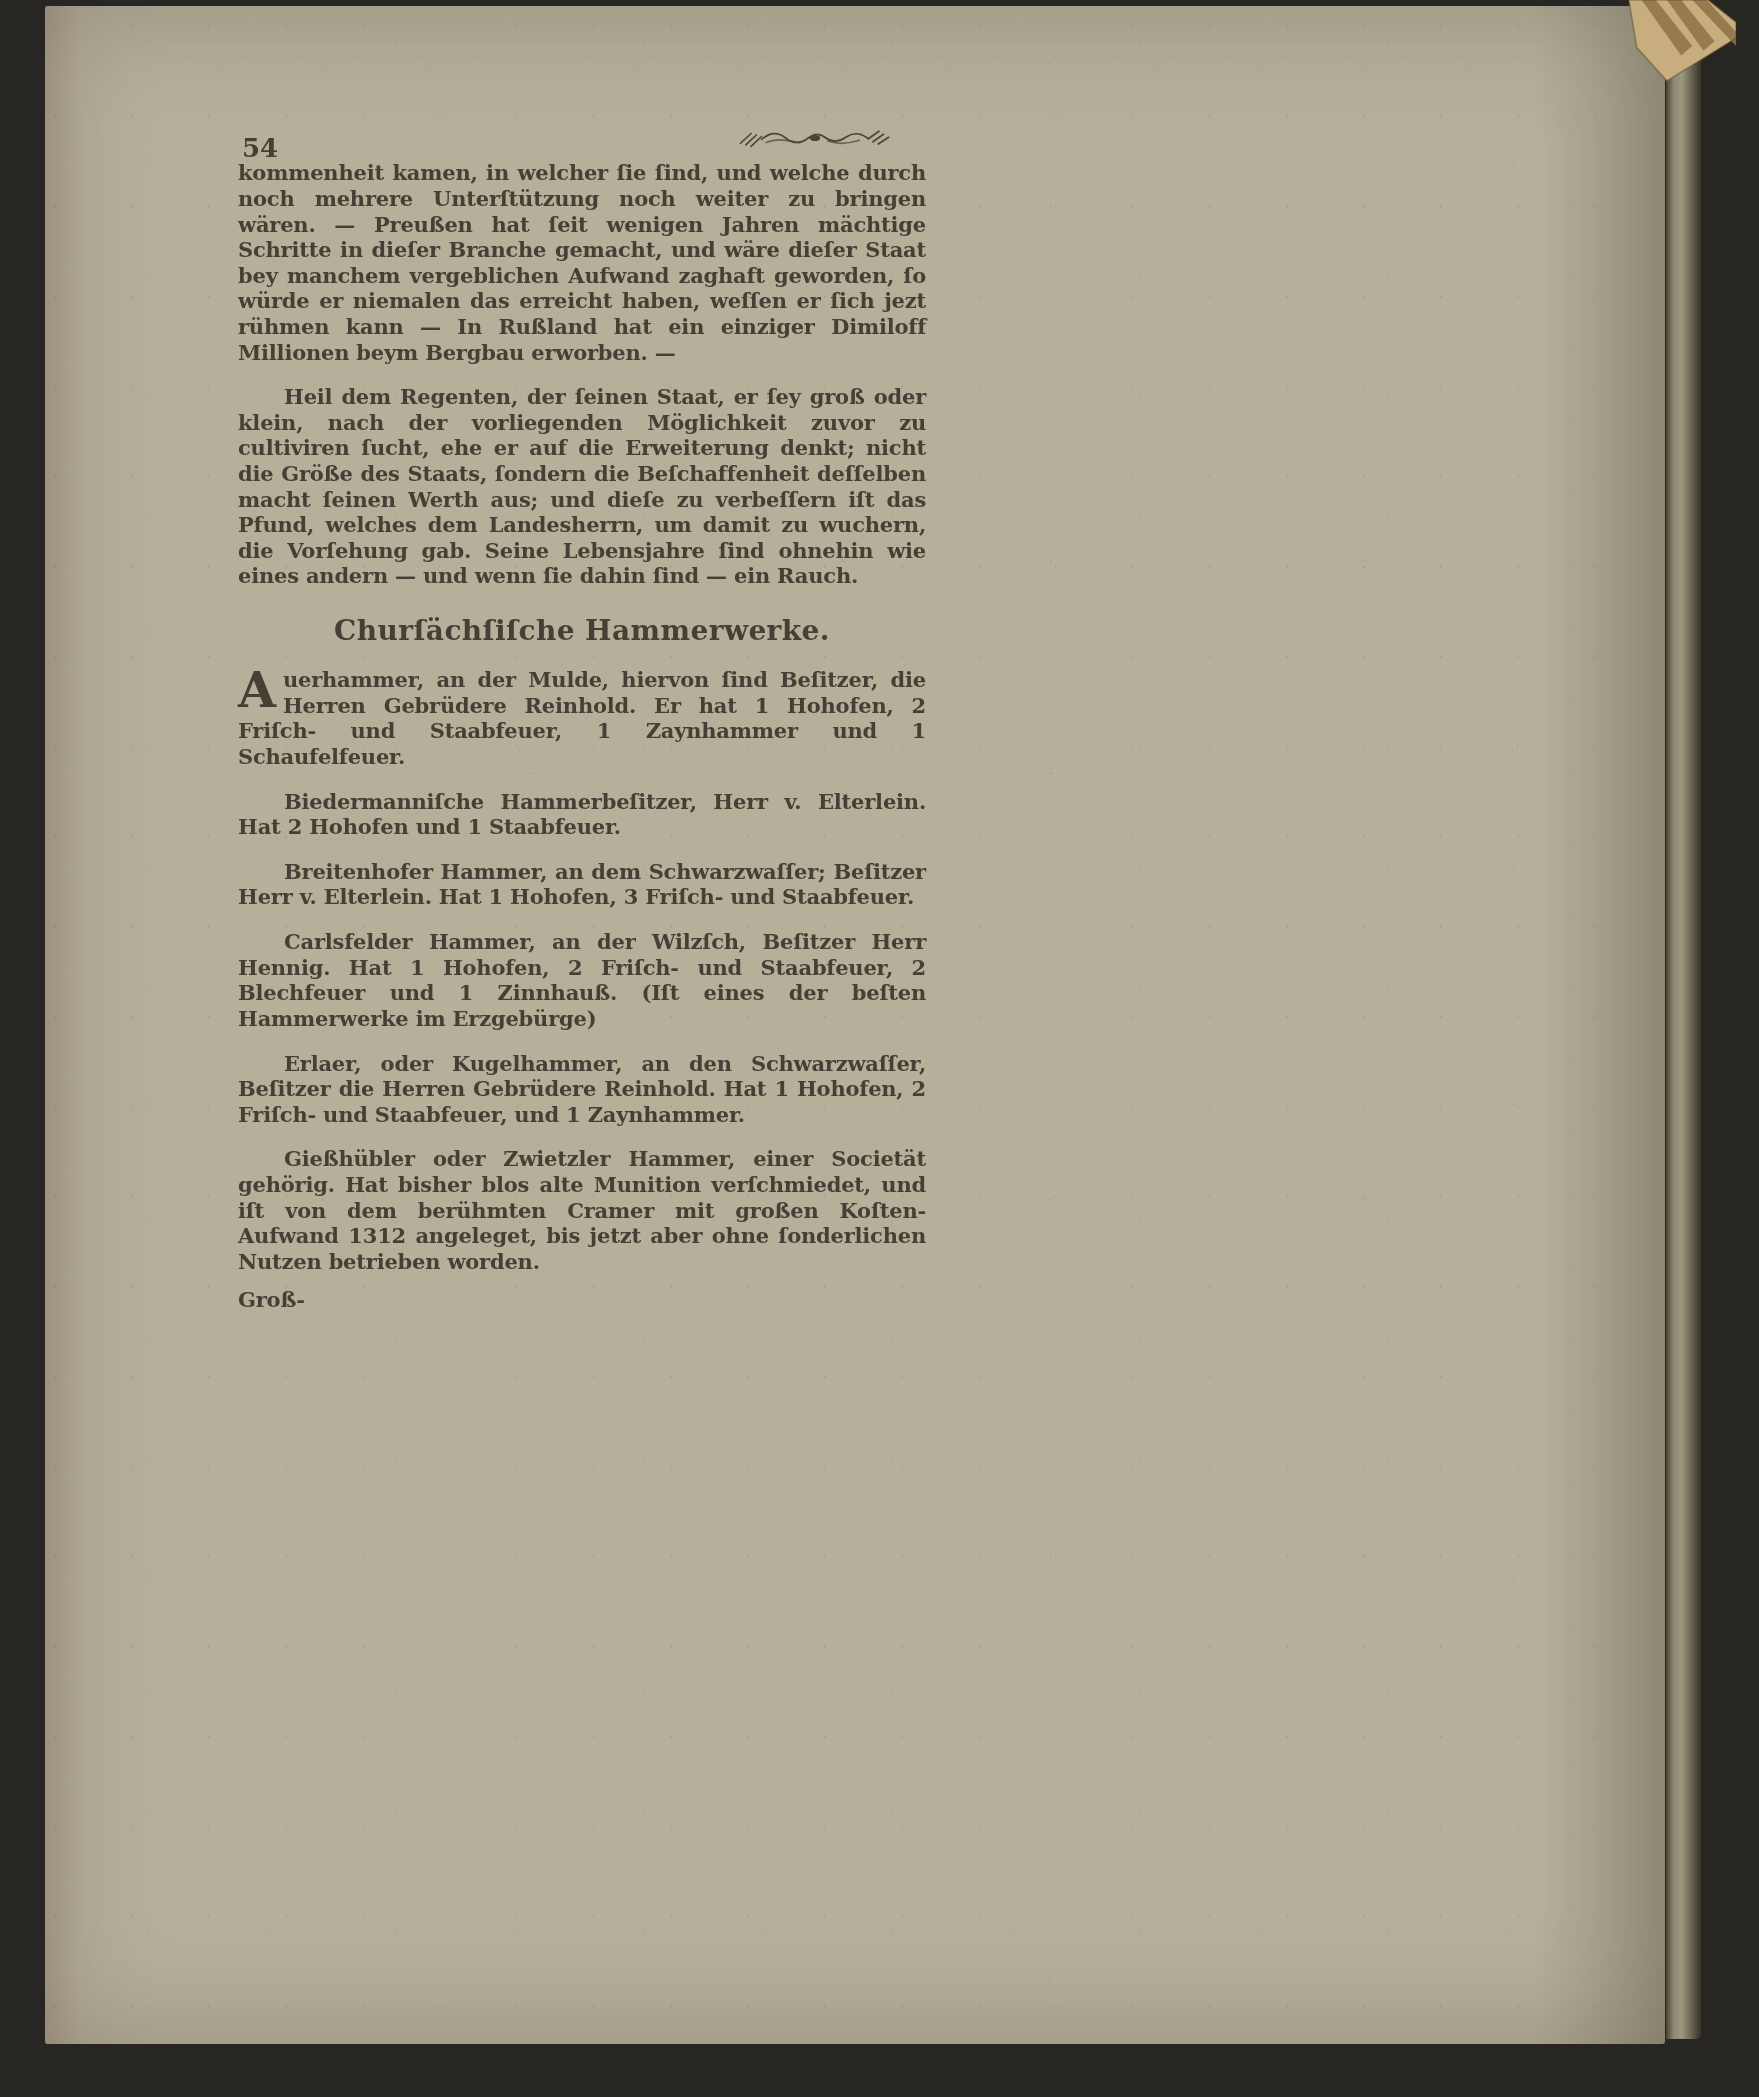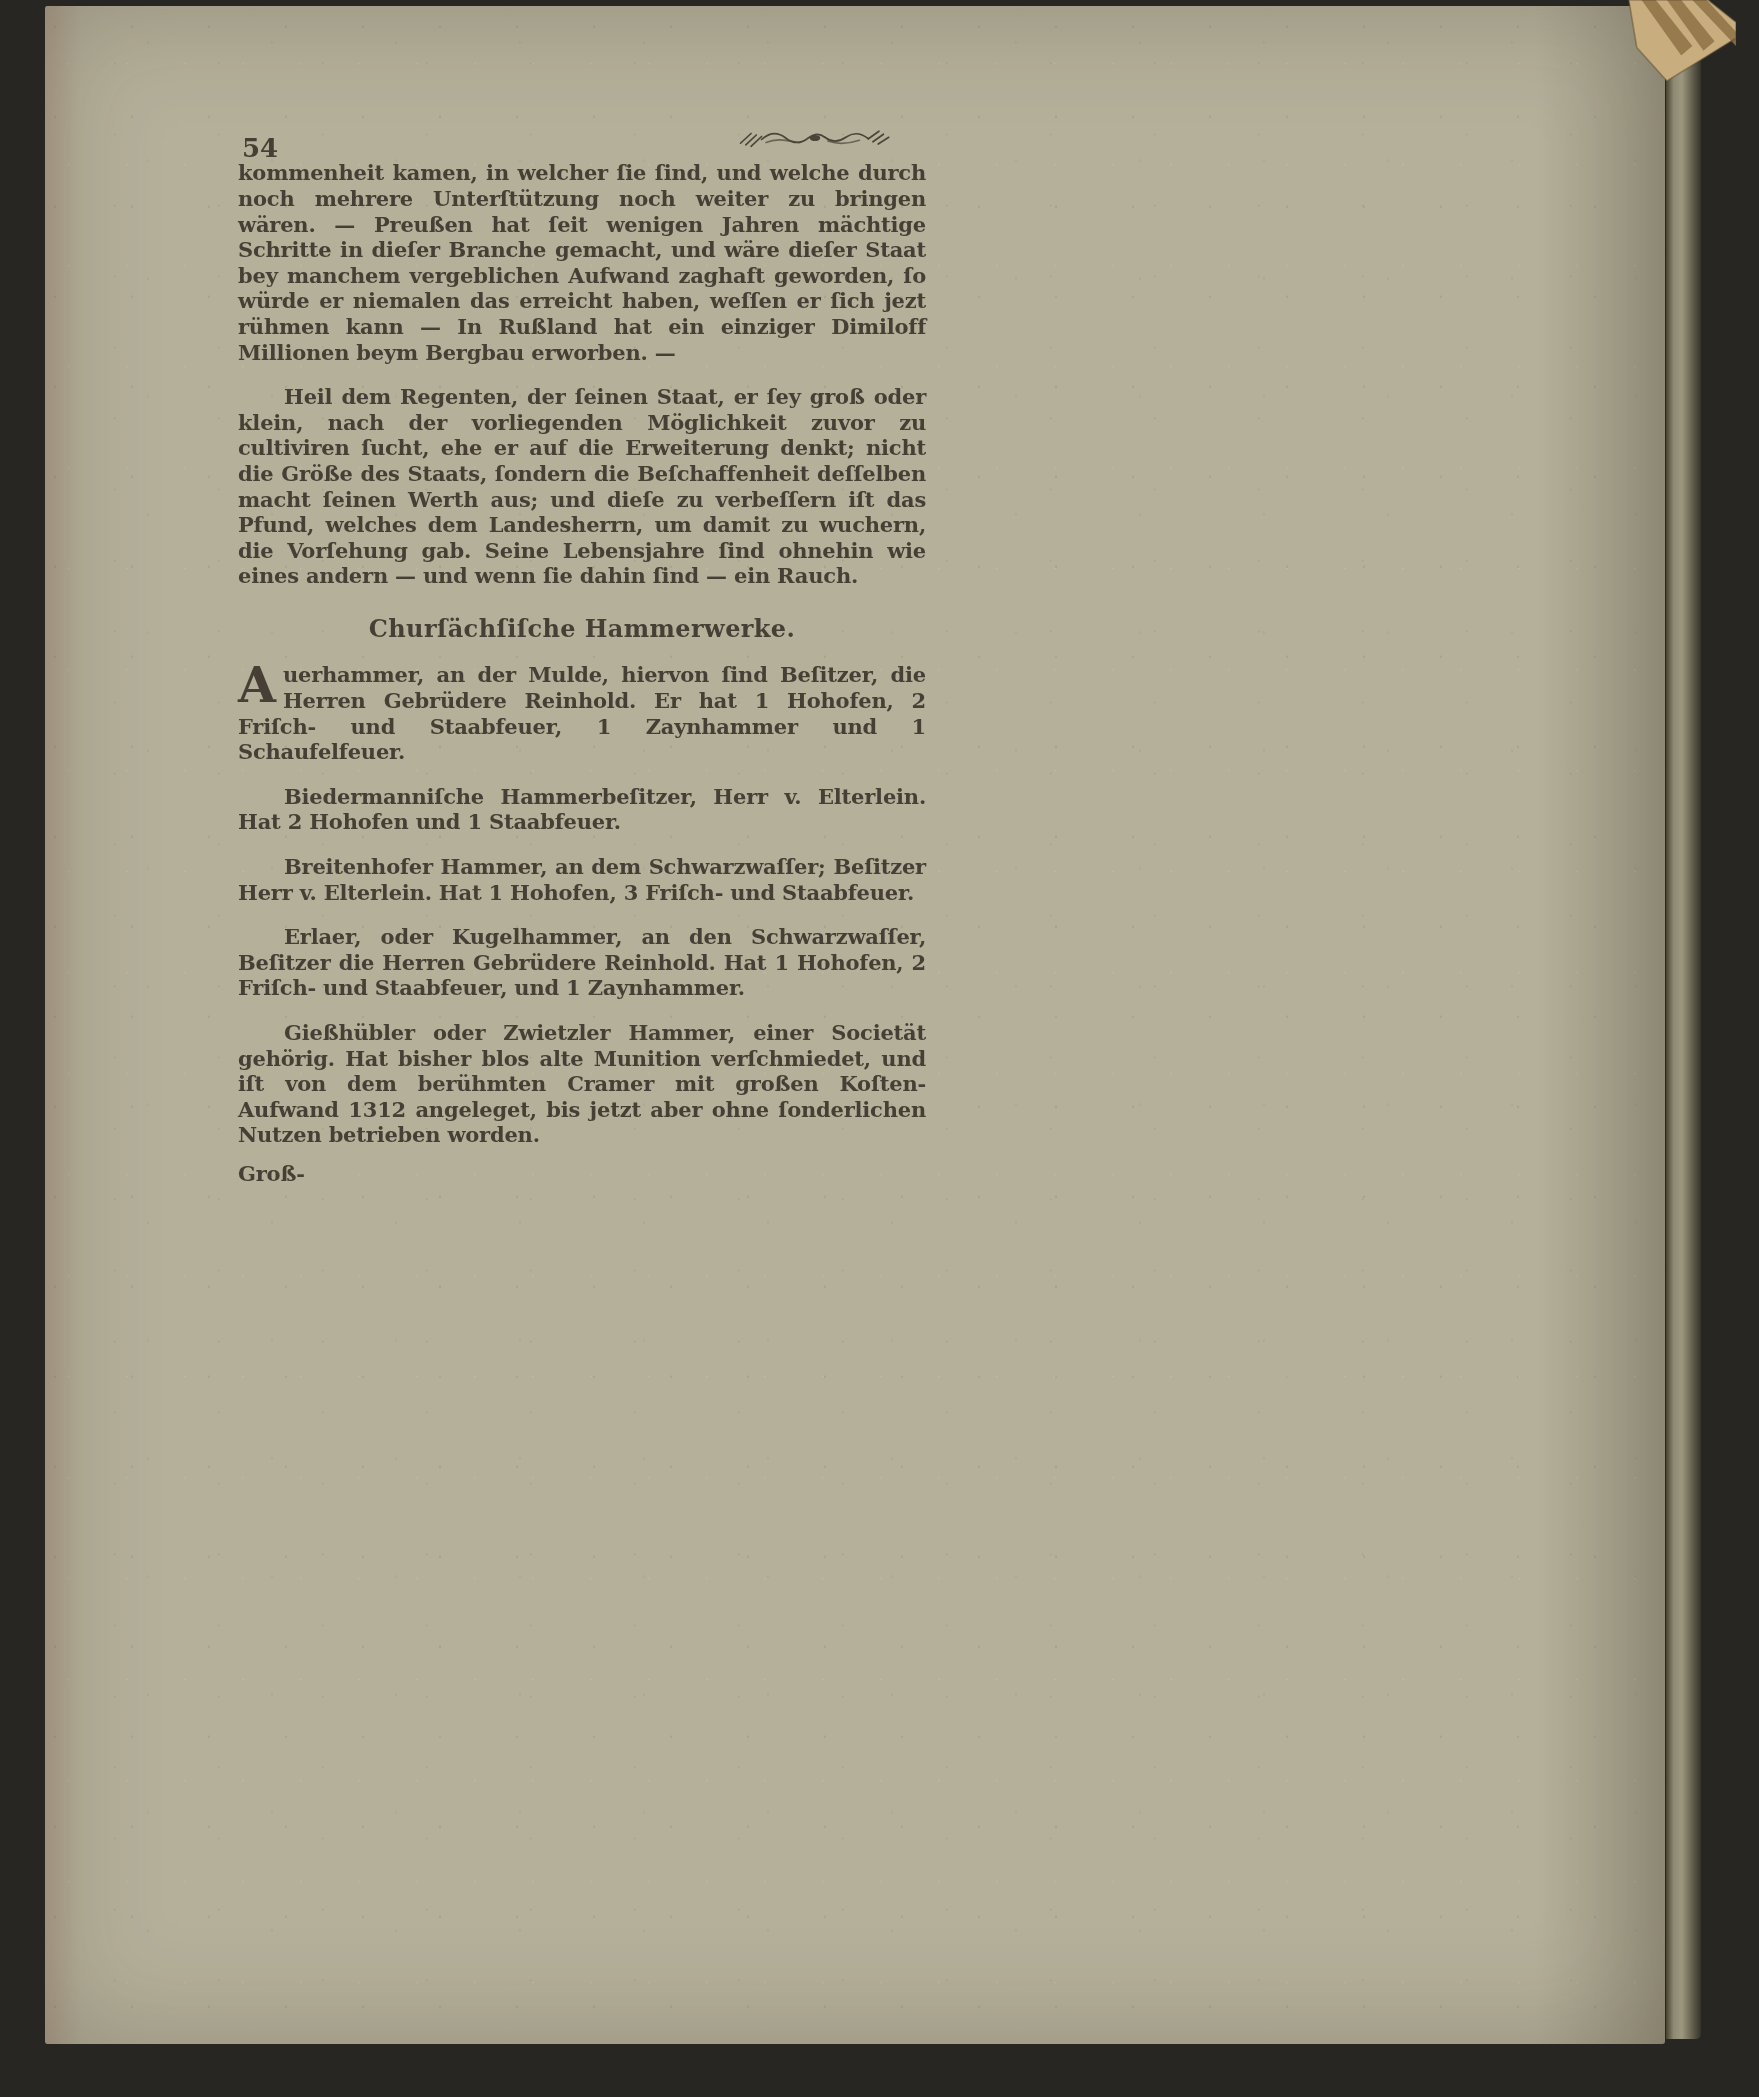--- a/index.html
+++ b/index.html
@@ -35,21 +35,21 @@
     position:absolute;left:193px;top:154px;width:688px;
     font-size:21px;line-height:1.22;font-weight:700;
     color:var(--ink,#473f35);
     text-align:justify;
     letter-spacing:-0.2px;
   }
   .para{margin:19px 0 0;}
   .textblock > :first-child{margin-top:0;}
   .indent{text-indent:46px;}
   .heading{
-    margin:25px 0 11px;font-size:24px;font-weight:700;
+    margin:25px 0 11px;font-size:28px;font-weight:700;
     text-align:center;text-indent:0;letter-spacing:0.4px;color:var(--ink,#473f35);
   }
   .dropcap{
     float:left;font-size:49px;line-height:40px;
     padding:2.4px 7.1px 0 0;font-weight:700;
   }
   .catchword{
     margin-top:12.7px;text-align:left;font-weight:700;
   }
   .page-edges{
@@ -89,20 +89,21 @@
       <p class="para indent">Heil dem Regenten, der ſeinen Staat, er ſey groß oder klein, nach der vorliegenden Möglichkeit zuvor zu cultiviren ſucht, ehe er auf die Erweiterung denkt; nicht die Größe des Staats, ſondern die Beſchaffenheit deſſelben macht ſeinen Werth aus; und dieſe zu verbeſſern iſt das Pfund, welches dem Landesherrn, um damit zu wuchern, die Vorſehung gab. Seine Lebensjahre ſind ohnehin wie eines andern — und wenn ſie dahin ſind — ein Rauch.</p>
 
       <h2 class="heading">Churſächſiſche Hammerwerke.</h2>
 
       <p class="para"><span class="dropcap">A</span><span>uerhammer, an der Mulde, hiervon ſind Beſitzer, die Herren Gebrüdere Reinhold. Er hat 1 Hohofen, 2 Friſch- und Staabfeuer, 1 Zaynhammer und 1 Schaufelfeuer.</span></p>
 
       <p class="para indent">Biedermanniſche Hammerbeſitzer, Herr v. Elterlein. Hat 2 Hohofen und 1 Staabfeuer.</p>
 
       <p class="para indent">Breitenhofer Hammer, an dem Schwarzwaſſer; Beſitzer Herr v. Elterlein. Hat 1 Hohofen, 3 Friſch- und Staabfeuer.</p>
 
+      <p class="para indent">Carlsfelder Hammer, an der Wilzſch, Beſitzer Herr Hennig. Hat 1 Hohofen, 2 Friſch- und Staabfeuer, 2 Blechfeuer und 1 Zinnhauß. (Iſt eines der beſten Hammerwerke im Erzgebürge)</p>
 
       <p class="para indent">Erlaer, oder Kugelhammer, an den Schwarzwaſſer, Beſitzer die Herren Gebrüdere Reinhold. Hat 1 Hohofen, 2 Friſch- und Staabfeuer, und 1 Zaynhammer.</p>
 
       <p class="para indent">Gießhübler oder Zwietzler Hammer, einer Societät gehörig. Hat bisher blos alte Munition verſchmiedet, und iſt von dem berühmten Cramer mit großen Koſten-Aufwand 1312 angeleget, bis jetzt aber ohne ſonderlichen Nutzen betrieben worden.</p>
 
       <div class="catchword">Groß-</div>
 
     </div>
   </div>
 

